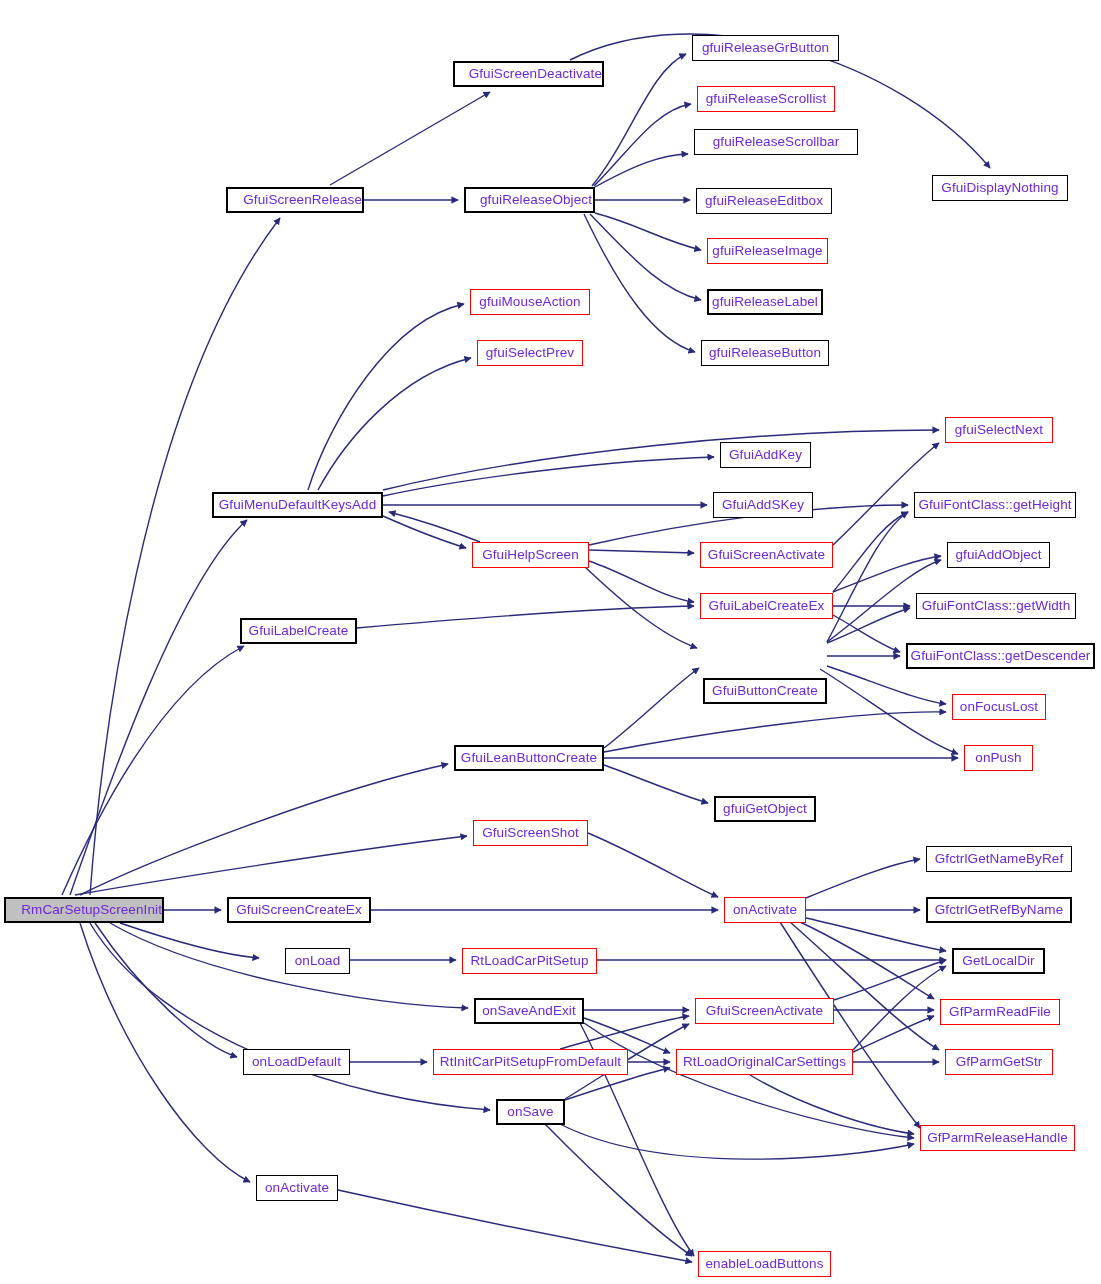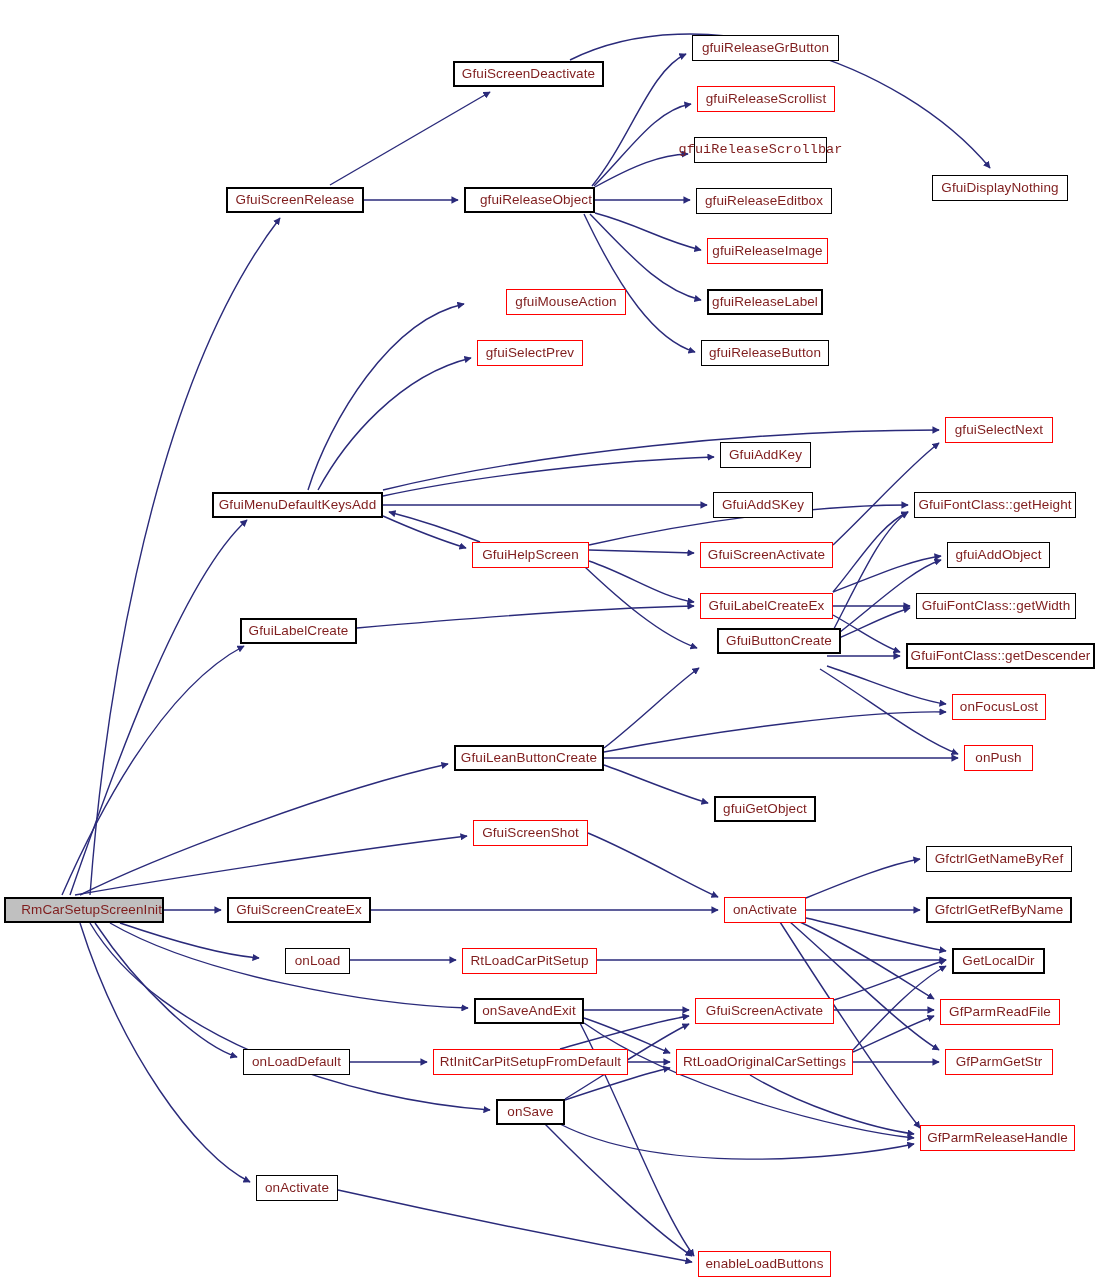--- a/index.html
+++ b/index.html
@@ -9,21 +9,21 @@
   .node{
     position:absolute;
     box-sizing:border-box;
     display:flex;
     align-items:center;
     justify-content:center;
     background:#ffffff;
     border:1px solid #000000;
     font-size:13.5px;
     line-height:1;
-    color:#7f1d1d;
+    color:#6d28d9;
     white-space:nowrap;
     letter-spacing:0.1px;
   }
   .node.red{border-color:#ff0000;}
   .node.thick{border-width:2px;}
   .node.current{background:#c0c0c0;border-width:2px;border-color:#000;}
   .node .lbl{pointer-events:none;}
 </style>
 </head>
 <body>
@@ -111,54 +111,54 @@
         <path d="M 565,1099 C 620,1065 665,1035 689,1024" marker-end="url(#arrow)"></path>
         <path d="M 560,1124 C 660,1175 840,1160 914,1144" marker-end="url(#arrow)"></path>
         <path d="M 545,1124 C 600,1180 660,1235 692,1256" marker-end="url(#arrow)"></path>
         <path d="M 338,1190 C 450,1215 600,1245 692,1262" marker-end="url(#arrow)"></path>
       </g>
   </svg>
   <div id="node-layer">
       <div class="node current" style="left: 4px; top: 897px; width: 160px; height: 26px; justify-content: flex-end;">
         <span class="lbl">RmCarSetupScreenInit</span>
       </div>
-      <div class="node thick" style="left: 226px; top: 187px; width: 138px; height: 26px;">
+      <div class="node thick" style="left: 226px; top: 187px; width: 138px; height: 26px; justify-content: flex-end;">
         <span class="lbl">GfuiScreenRelease</span>
       </div>
-      <div class="node thick" style="left: 453px; top: 61px; width: 151px; height: 26px;">
+      <div class="node thick" style="left: 453px; top: 61px; width: 151px; height: 26px; justify-content: flex-end;">
         <span class="lbl">GfuiScreenDeactivate</span>
       </div>
       <div class="node thick" style="left: 464px; top: 187px; width: 131px; height: 26px; padding-left: 13px;">
         <span class="lbl">gfuiReleaseObject</span>
       </div>
       <div class="node" style="left: 692px; top: 35px; width: 147px; height: 26px;">
         <span class="lbl">gfuiReleaseGrButton</span>
       </div>
       <div class="node red" style="left: 697px; top: 86px; width: 138px; height: 26px;">
         <span class="lbl">gfuiReleaseScrollist</span>
       </div>
-      <div class="node" style="left: 694px; top: 137px; width: 133px; height: 26px; font-family: Liberation Mono, monospace;">
+      <div class="node" style="left: 694px; top: 129px; width: 164px; height: 26px;">
         <span class="lbl">gfuiReleaseScrollbar</span>
       </div>
       <div class="node" style="left: 696px; top: 188px; width: 136px; height: 26px;">
         <span class="lbl">gfuiReleaseEditbox</span>
       </div>
       <div class="node red" style="left: 707px; top: 238px; width: 121px; height: 26px;">
         <span class="lbl">gfuiReleaseImage</span>
       </div>
       <div class="node thick" style="left: 707px; top: 289px; width: 116px; height: 26px;">
         <span class="lbl">gfuiReleaseLabel</span>
       </div>
       <div class="node" style="left: 701px; top: 340px; width: 128px; height: 26px;">
         <span class="lbl">gfuiReleaseButton</span>
       </div>
       <div class="node" style="left: 932px; top: 175px; width: 136px; height: 26px;">
         <span class="lbl">GfuiDisplayNothing</span>
       </div>
-      <div class="node red" style="left: 470px; top: 289px; width: 120px; height: 26px; margin-left: 36px;">
+      <div class="node red" style="left: 470px; top: 289px; width: 120px; height: 26px;">
         <span class="lbl">gfuiMouseAction</span>
       </div>
       <div class="node red" style="left: 477px; top: 340px; width: 106px; height: 26px;">
         <span class="lbl">gfuiSelectPrev</span>
       </div>
       <div class="node thick" style="left: 212px; top: 492px; width: 171px; height: 26px;">
         <span class="lbl">GfuiMenuDefaultKeysAdd</span>
       </div>
       <div class="node red" style="left: 472px; top: 542px; width: 117px; height: 26px;">
         <span class="lbl">GfuiHelpScreen</span>
@@ -183,21 +183,21 @@
       </div>
       <div class="node" style="left: 947px; top: 542px; width: 103px; height: 26px;">
         <span class="lbl">gfuiAddObject</span>
       </div>
       <div class="node red" style="left: 700px; top: 593px; width: 133px; height: 26px;">
         <span class="lbl">GfuiLabelCreateEx</span>
       </div>
       <div class="node" style="left: 916px; top: 593px; width: 160px; height: 26px;">
         <span class="lbl">GfuiFontClass::getWidth</span>
       </div>
-      <div class="node thick" style="left: 703px; top: 628px; width: 124px; height: 26px; margin-left: 14px;">
+      <div class="node thick" style="left: 703px; top: 678px; width: 124px; height: 26px;">
         <span class="lbl">GfuiButtonCreate</span>
       </div>
       <div class="node thick" style="left: 906px; top: 643px; width: 189px; height: 26px;">
         <span class="lbl">GfuiFontClass::getDescender</span>
       </div>
       <div class="node red" style="left: 952px; top: 694px; width: 94px; height: 26px;">
         <span class="lbl">onFocusLost</span>
       </div>
       <div class="node red" style="left: 964px; top: 745px; width: 69px; height: 26px;">
         <span class="lbl">onPush</span>

